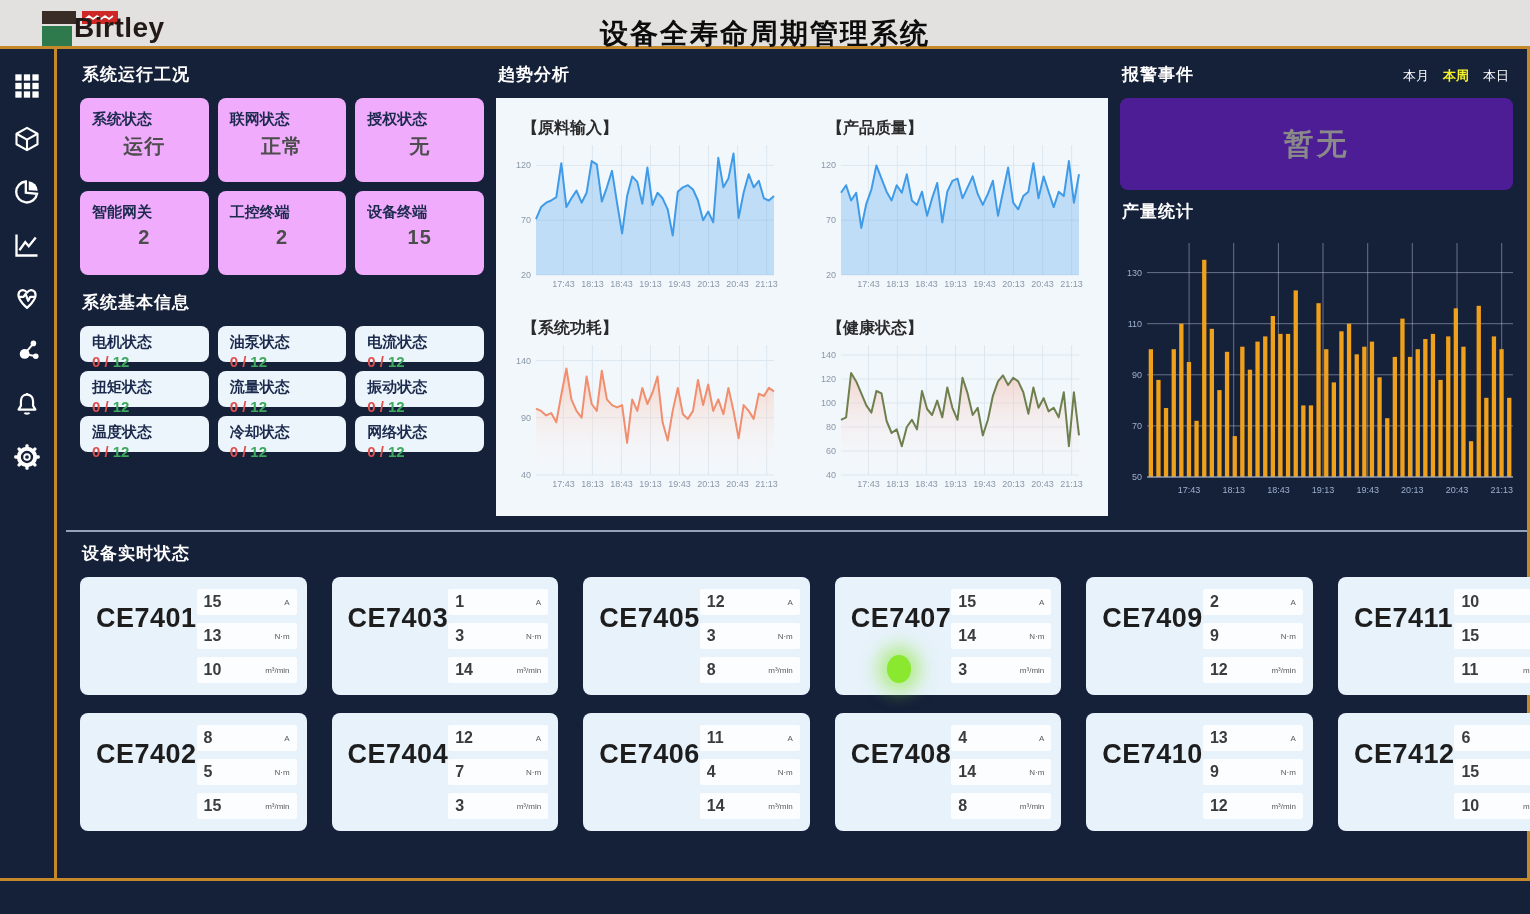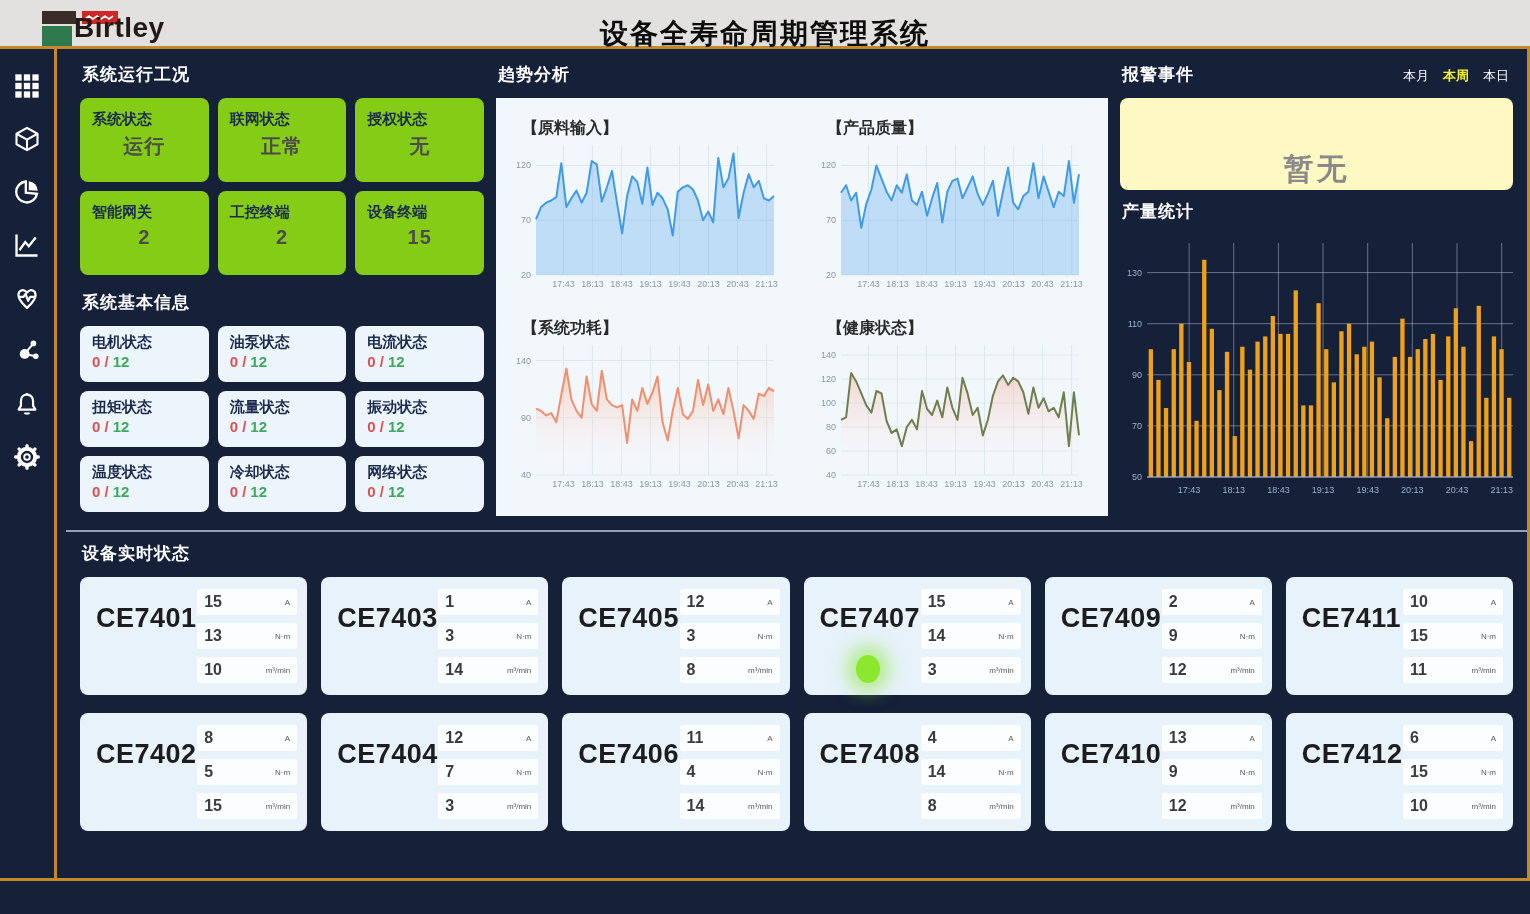--- a/index.html
+++ b/index.html
@@ -22,47 +22,47 @@
   .side-icon { width:30px; height:30px; cursor:pointer; display:flex; align-items:center; justify-content:center; }
   .side-icon svg { width:28px; height:28px; }
 
   main { flex:1; min-width:0; padding:4px 14px 0 14px; display:flex; flex-direction:column;margin-left:9px; }
   .top { display:flex; gap:12px; }
   .sec-title { color:#ffffff; font-size:17px; font-weight:bold; letter-spacing:1px; margin:10px 0 12px 2px; }
 
   
   .col-left { width:404px; flex:0 0 404px; }
   .grid3 { display:grid; grid-template-columns:repeat(3,1fr); gap:9px; }
-  .status-card { background:#84cc16; border-radius:8px; height:84px; padding:12px 12px 8px 12px; }
+  .status-card { background:#f0abfc; border-radius:8px; height:84px; padding:12px 12px 8px 12px; }
   .status-label { color:#1c2b4d; font-size:15px; font-weight:bold; display:block; }
   .status-value { display:block; text-align:center; color:#4c4c4c; font-size:20px; font-weight:bold; margin-top:4px; letter-spacing:1px; }
-  .info-card { background:#edf5fc; border-radius:8px; height:56px; padding:7px 12px; margin-bottom:0; }
+  .info-card { background:#edf5fc; border-radius:8px; height:36px; padding:7px 12px; margin-bottom:0; }
   .info-label { color:#1c2b4d; font-size:15px; font-weight:bold; display:block; }
   .info-counts { display:block; font-size:15px; font-weight:bold; margin-top:1px; }
   .cnt-red { color:#e04f4f; } .cnt-green { color:#3da95c; margin-left:4px; }
   .gap-sec { height:6px; }
 
   
   .col-mid { width:612px; flex:0 0 612px; }
   .trend-panel { background:#f2f7fc; border-radius:0; padding:8px 14px 12px 14px; display:grid; grid-template-columns:1fr 1fr; gap:2px 26px; height:418px; }
   .chart-title { color:#2b2b2b; font-weight:bold; font-size:16px; margin:12px 0 0 12px; }
 
   
   .col-right { flex:1; min-width:0; }
   .alarm-head { display:flex; align-items:baseline; }
   .alarm-tabs { margin-left:auto; margin-right:4px; }
   .alarm-tab { color:#ffffff; font-size:13px; margin-left:14px; cursor:pointer; }
   .alarm-tab.active { color:#f5f229; font-weight:bold; }
-  .alarm-card { background:#fef9c3; border-radius:8px; height:92px; display:flex; align-items:flex-end; justify-content:center; }
+  .alarm-card { background:#4c1d95; border-radius:8px; height:92px; display:flex; align-items:center; justify-content:center; }
   .alarm-empty { color:#8a8a8a; font-size:30px; font-weight:bold; letter-spacing:3px; }
   .prod-chart { margin-top:2px; }
 
   
   .divider { height:2px; background:rgba(190,205,230,0.75); margin:14px -14px 0 -14px; }
-  .equip-grid { display:grid; grid-template-columns:repeat(6,1fr); gap:18px 14px; }
+  .equip-grid { display:grid; grid-template-columns:repeat(6,1fr); gap:18px 25px; }
   .equip-card { background:#e7f2fb; border-radius:8px; height:118px; position:relative; display:flex; padding:10px 10px 10px 16px; cursor:pointer; }
   .equip-name { font-size:27px; color:#1d1d1d; font-weight:bold; margin-top:16px; letter-spacing:0.5px; }
   .equip-metrics { margin-left:auto; width:100px; display:flex; flex-direction:column; justify-content:space-between; padding:2px 0; }
   .metric-row { background:#fcfdff; height:26px; display:flex; align-items:center; justify-content:space-between; padding:0 7px; border-radius:2px; }
   .metric-value { font-size:16px; font-weight:bold; color:#3c3c3c; }
   .metric-unit { font-size:8px; color:#5a5a5a; }
   .indicator { position:absolute; left:52px; bottom:12px; width:24px; height:28px; border-radius:50%; background:#8ae82e; box-shadow:0 0 18px 9px rgba(134,230,44,0.55); }
 
   footer { flex:0 0 36px; background:#152039; border-top:3px solid #c5892b; }
 </style>

